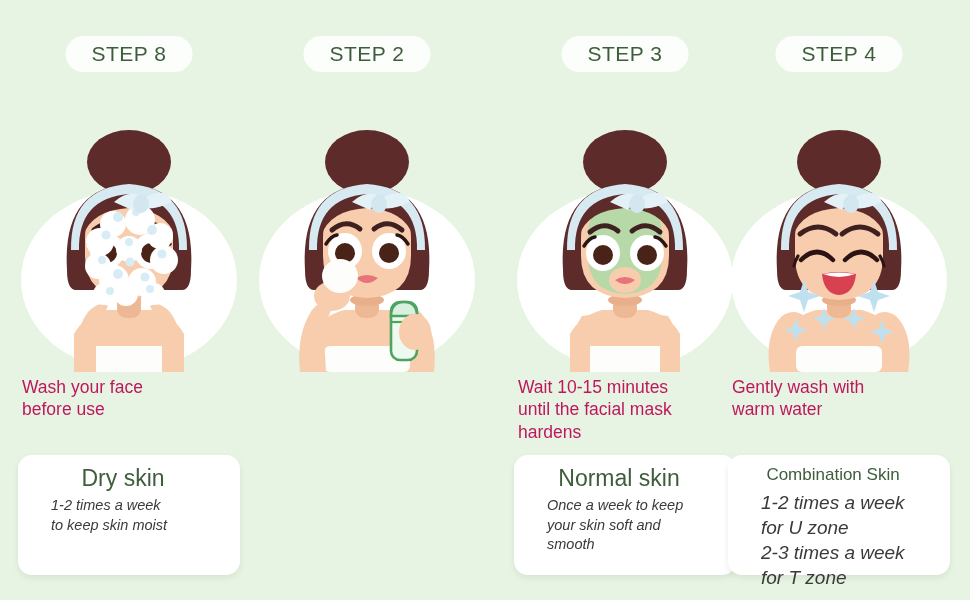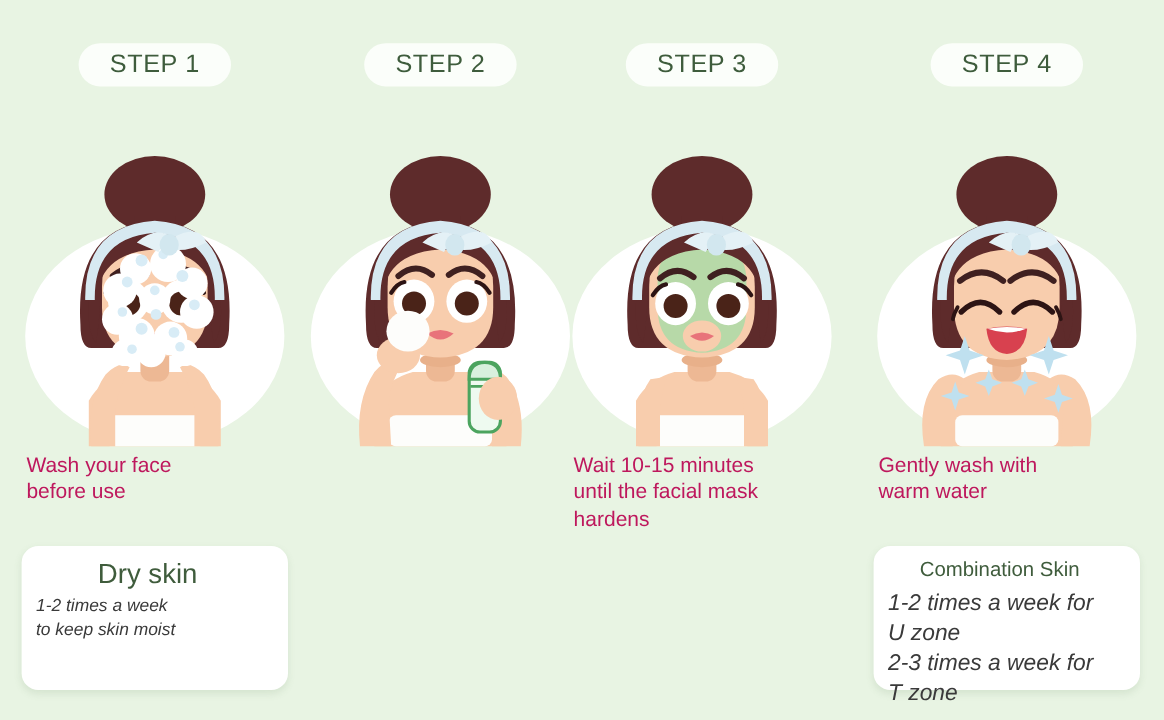--- a/index.html
+++ b/index.html
@@ -20,21 +20,21 @@
   }
 
   .column {
     position: absolute;
     top: 0;
     width: 242px;
     height: 600px;
   }
   .col-0 { left: 8px; }
   .col-1 { left: 246px; }
-  .col-2 { left: 464px; }
+  .col-2 { left: 504px; }
   .col-3 { left: 718px; }
 
   
   .step-badge {
     position: absolute;
     top: 36px;
     left: 50%;
     transform: translateX(-50%);
     background: #fbfefa;
     color: #3e5c3c;
@@ -89,30 +89,31 @@
     margin-bottom: 5px;
     white-space: nowrap;
   }
   .skin-title.tight { font-size: 17px; }
   .skin-sub {
     font-size: 14.5px;
     font-style: italic;
     color: #3a3a3a;
     line-height: 1.32;
     white-space: pre-line;
+    margin-left: 21px;
   }
   .skin-sub.small { font-size: 19px; }
 </style>
 </head>
 <body>
 
 <div class="board">
 
   <div class="column col-0">
-    <div class="step-badge">STEP 1</div>
+    <div class="step-badge">STEP 8</div>
 
     <div class="illus">
       <svg viewBox="0 0 230 288" xmlns="http://www.w3.org/2000/svg">
         <ellipse cx="115" cy="196" rx="108" ry="90" fill="#ffffff"></ellipse>
 
         <path d="M60 288 L60 250 Q70 232 92 226 L138 226 Q160 232 170 250 L170 288 Z" fill="#f8cdad"></path>
         <rect x="72" y="262" width="86" height="26" rx="6" fill="#fdfdfb"></rect>
 
         <rect x="103" y="200" width="24" height="34" rx="9" fill="#edb894"></rect>
 
@@ -276,20 +277,26 @@
         <path d="M100 118 Q116 104 130 114 Q120 122 118 126 Z" fill="#e4f1f6"></path>
         <path d="M130 114 Q152 102 158 118 Q142 126 130 124 Z" fill="#e4f1f6"></path>
         <ellipse cx="127" cy="120" rx="8" ry="9" fill="#d2e7ef"></ellipse>
       </svg>
     </div>
 
     <div class="caption">Wait 10-15 minutes
 until the facial mask
 hardens</div>
 
+    <div class="skin-card">
+      <div class="skin-title">Normal skin</div>
+      <div class="skin-sub">Once a week to keep
+your skin soft and
+smooth</div>
+    </div>
   </div>
 
   <div class="column col-3">
     <div class="step-badge">STEP 4</div>
 
     <div class="illus">
       <svg viewBox="0 0 230 288" xmlns="http://www.w3.org/2000/svg">
         <ellipse cx="115" cy="196" rx="108" ry="90" fill="#ffffff"></ellipse>
         <path d="M60 288 L60 250 Q70 232 92 226 L138 226 Q160 232 170 250 L170 288 Z" fill="#f8cdad"></path>
         <rect x="72" y="262" width="86" height="26" rx="6" fill="#fdfdfb"></rect>

